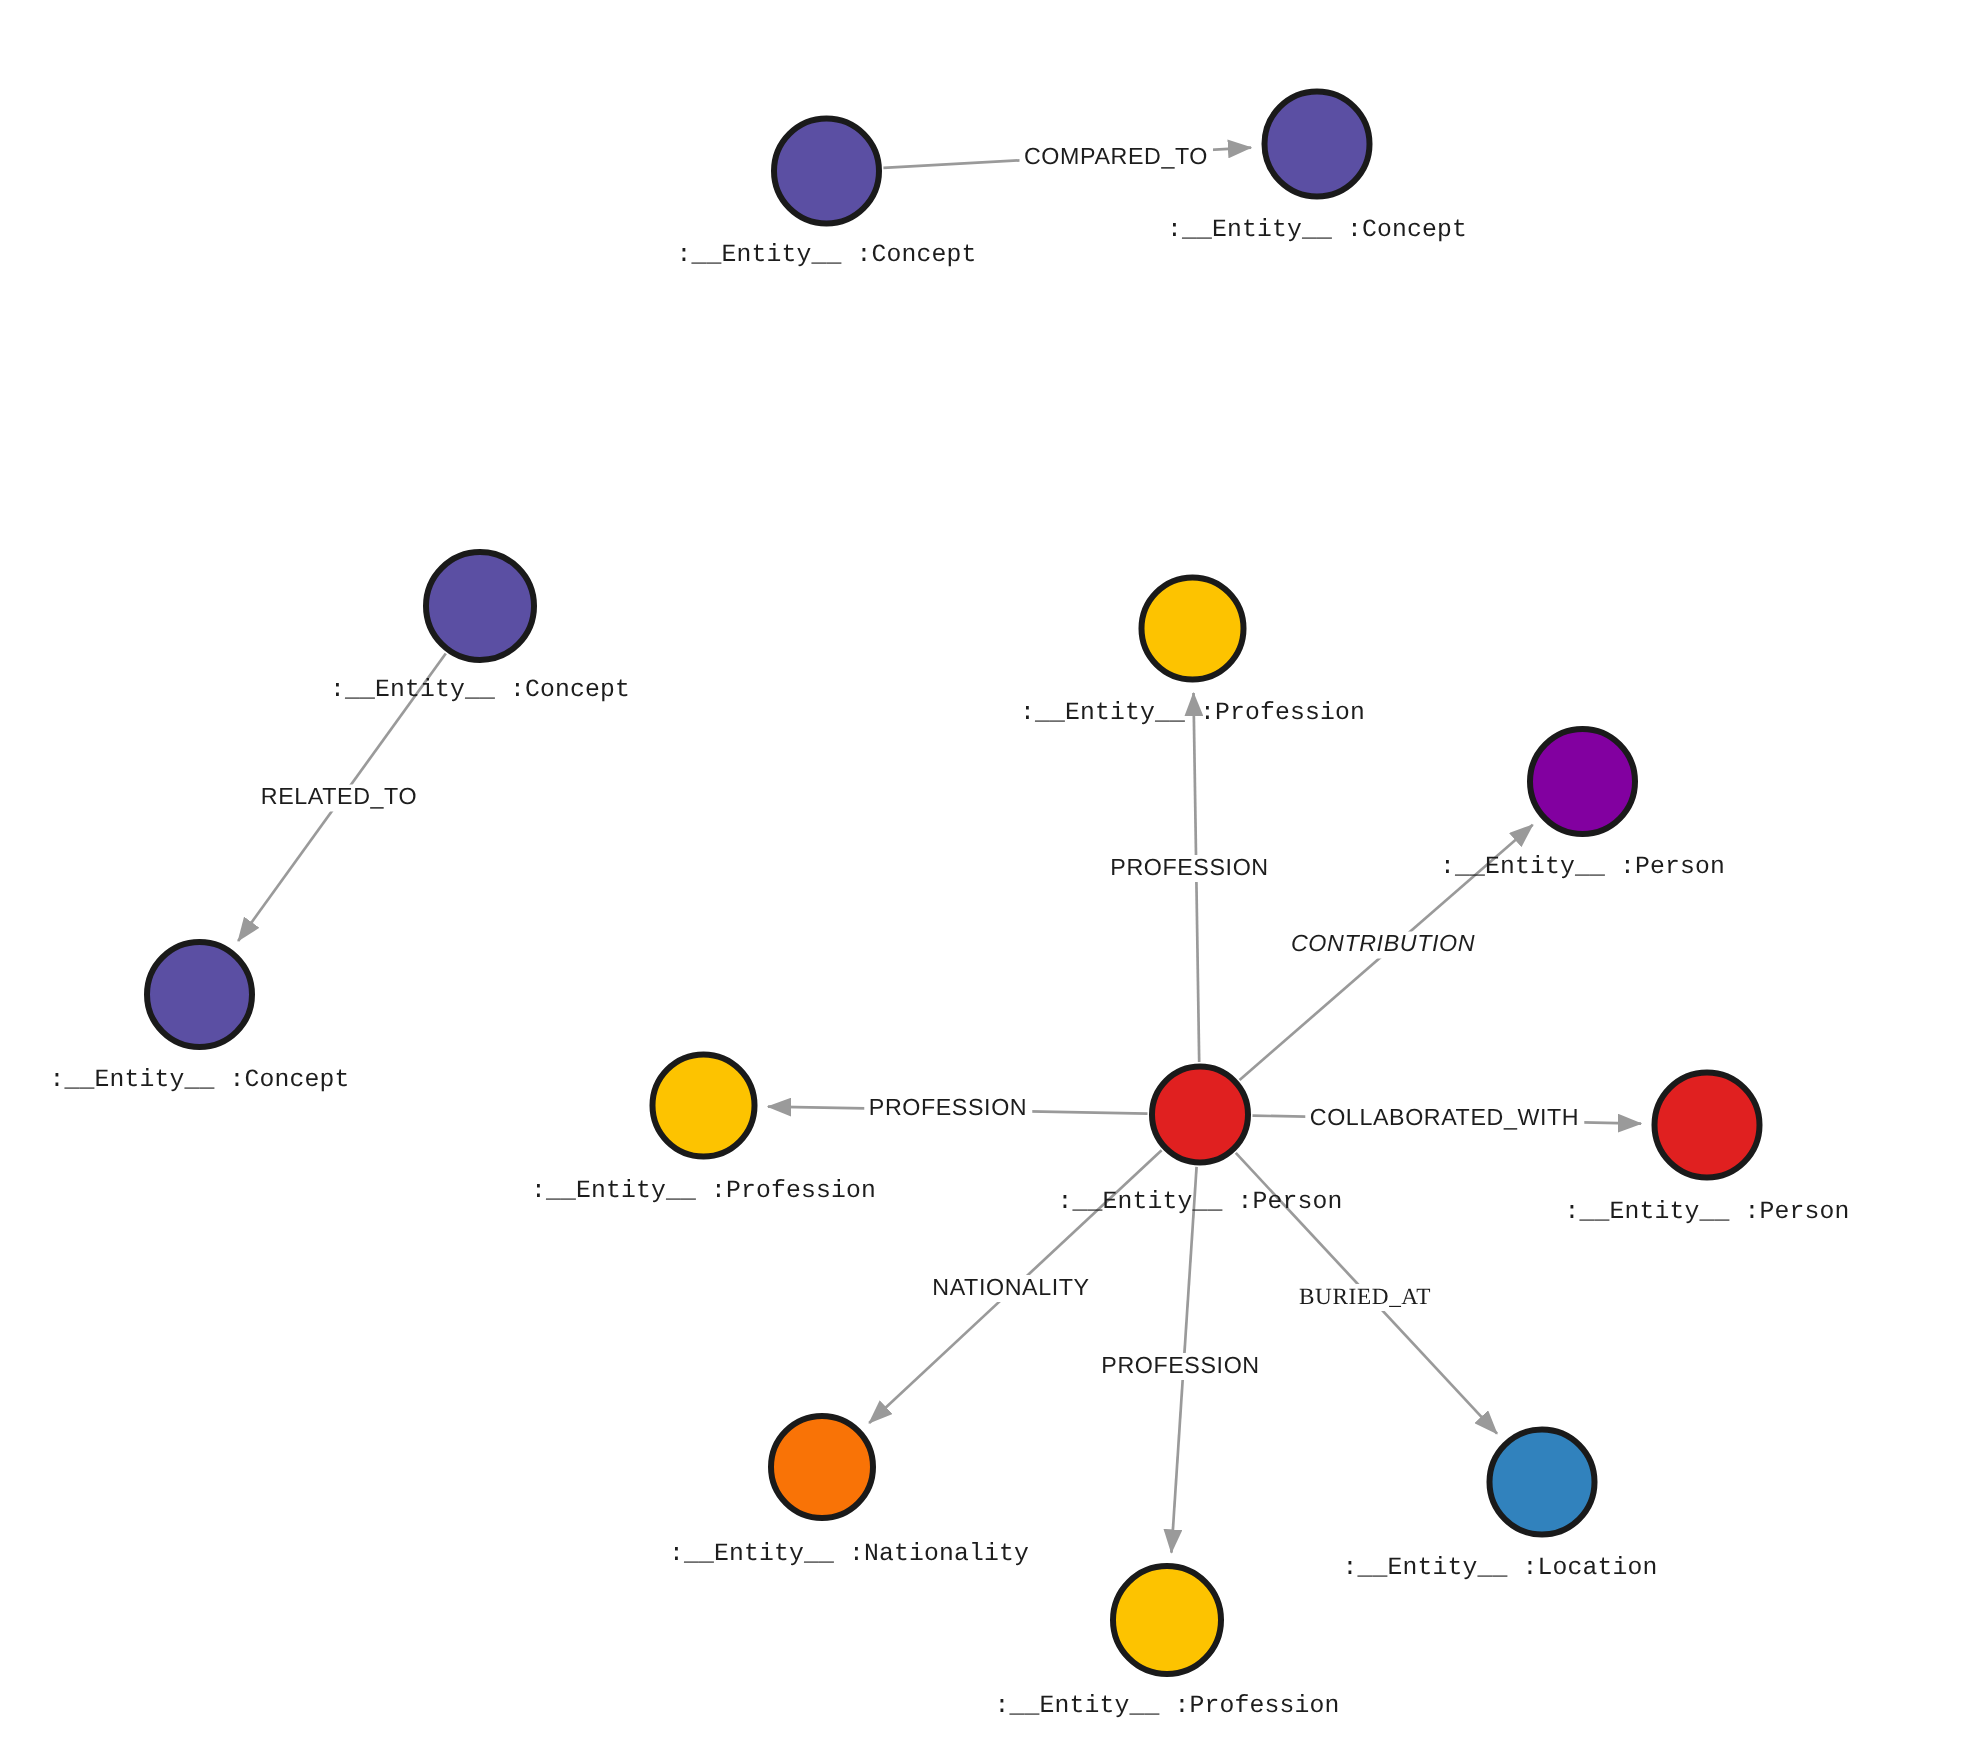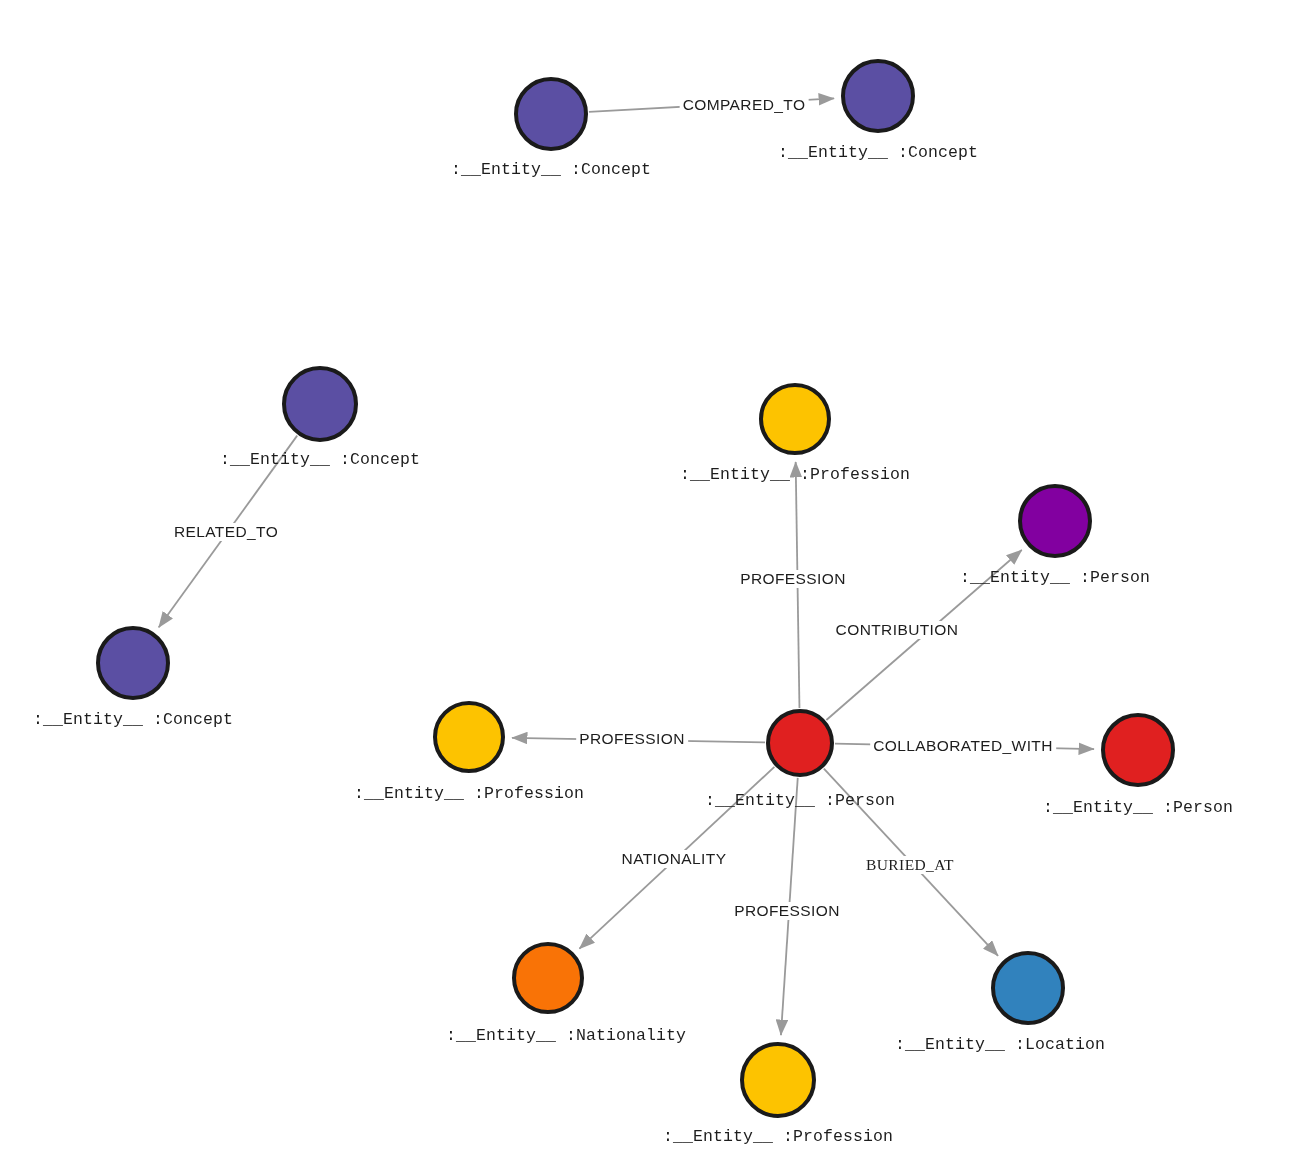--- a/index.html
+++ b/index.html
@@ -117,21 +117,21 @@
         <div class="node-circle" style="width: 74px; height: 74px; background: rgb(49, 130, 189); border-color: rgb(26, 26, 26);"></div>
       </div>
       <div class="node-group" style="left: 778px; top: 1080px;">
         <div class="node-circle" style="width: 76px; height: 76px; background: rgb(253, 195, 0); border-color: rgb(26, 26, 26);"></div>
       </div>
     </div>
   <div id="edge-labels-container">
       <div class="edge-label" style="left: 716px; top: 105px; margin-left: 28px;">COMPARED_TO</div>
       <div class="edge-label" style="left: 226px; top: 532px;">RELATED_TO</div>
       <div class="edge-label" style="left: 793px; top: 579px;">PROFESSION</div>
-      <div class="edge-label" style="left: 897px; top: 630px;">CONTRIBUTION</div>
+      <div class="edge-label" style="left: 922px; top: 630px; font-style: italic;">CONTRIBUTION</div>
       <div class="edge-label" style="left: 632px; top: 739px;">PROFESSION</div>
       <div class="edge-label" style="left: 963px; top: 746px;">COLLABORATED_WITH</div>
       <div class="edge-label" style="left: 674px; top: 859px;">NATIONALITY</div>
       <div class="edge-label" style="left: 787px; top: 911px;">PROFESSION</div>
       <div class="edge-label" style="left: 910px; top: 865px; font-family: Liberation Serif, serif;">BURIED_AT</div>
     </div>
   <div id="node-captions-container">
       <div class="node-caption" style="left: 551px; top: 160px;">:__Entity__ :Concept</div>
       <div class="node-caption" style="left: 878px; top: 143px;">:__Entity__ :Concept</div>
       <div class="node-caption" style="left: 320px; top: 450px;">:__Entity__ :Concept</div>

